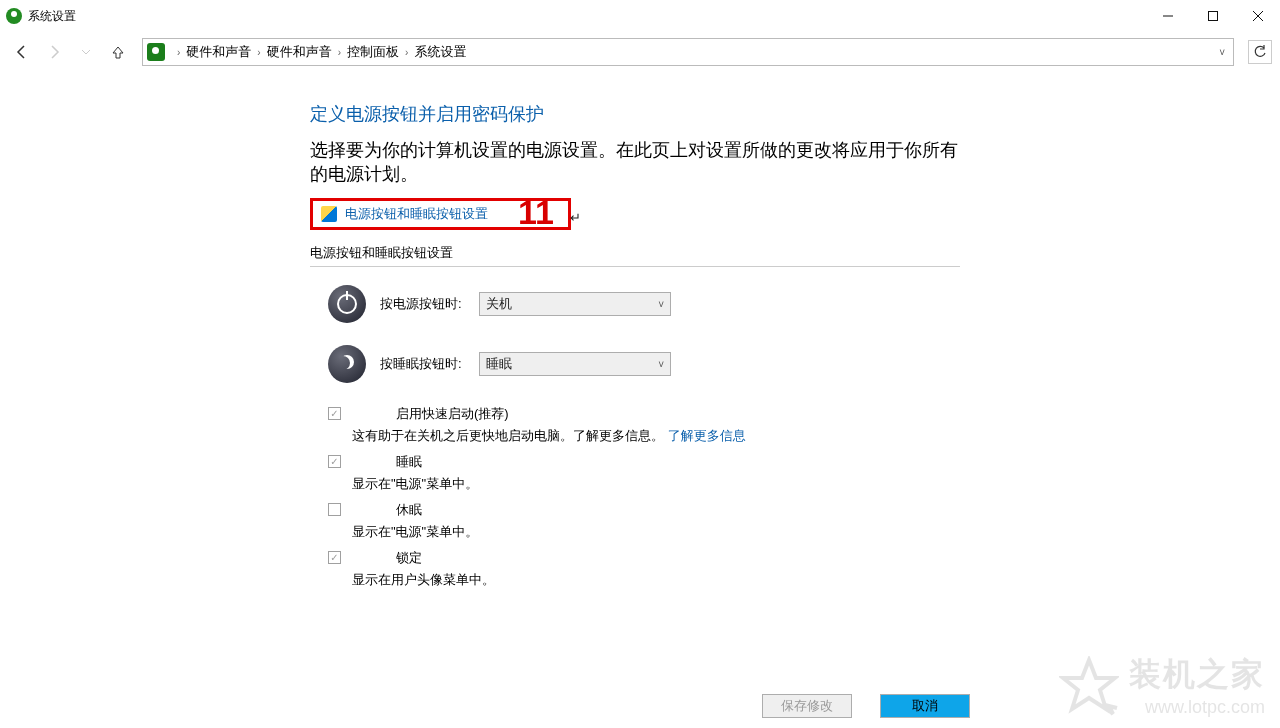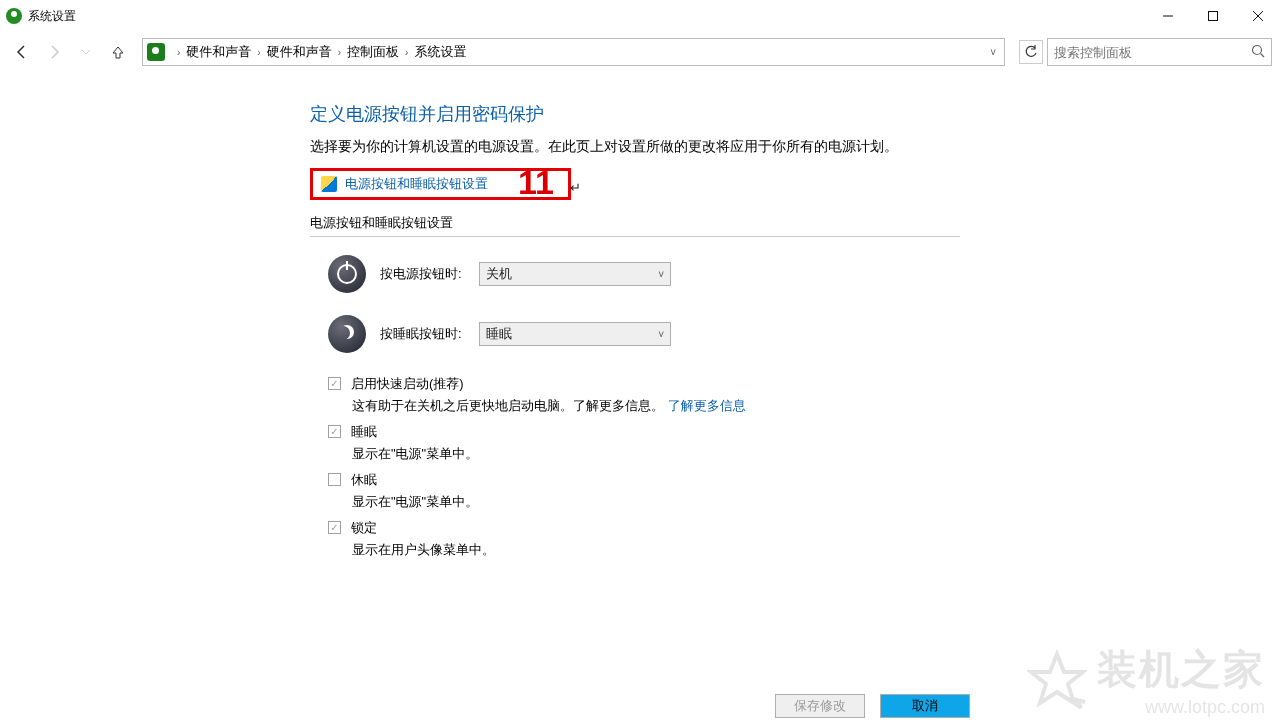--- a/index.html
+++ b/index.html
@@ -17,49 +17,49 @@
   .addr-icon { width: 18px; height: 18px; background: #1b7e1b; border-radius: 3px; display:inline-block; margin-right:6px; position:relative;}
   .addr-icon::after{content:'';position:absolute;width:7px;height:7px;background:#fff;border-radius:50%;top:4px;left:5px;}
   .breadcrumb { display: flex; align-items: center; color: #000; font-size: 13px; }
   .crumb-sep { color: #666; padding: 0 6px; font-size: 10px;}
   .addr-right { margin-left:auto; display:flex; align-items:center; }
   .refresh-box { width:24px; height:24px; border:1px solid #ccc; display:flex; align-items:center;justify-content:center;margin-left:4px; }
   .searchbox { width: 225px; height: 28px; border: 1px solid #bbb; display: flex; align-items: center; padding: 0 6px; }
   .searchbox input { flex:1; border:none; outline:none; font-size:13px; background:transparent; }
   .content { position: absolute; top: 72px; left: 0; right: 0; bottom: 50px; padding: 20px 20px 20px 310px; max-width: 980px; }
   .heading { color: #0a5fab; font-size: 18px; font-weight: 400; margin: 10px 0 12px; }
-  .desc { font-size: 14px; color: #000; margin-bottom: 12px; }
+  .desc { font-size: 18px; color: #000; margin-bottom: 12px; }
   .link-box { border: 3px solid #e20000; display: inline-flex; align-items: center; padding: 4px 80px 4px 8px; position: relative; margin-bottom: 14px; }
   .uac-shield { width:16px; height:16px; background: linear-gradient(135deg,#ffd54a 50%,#0078d7 50%); border-radius:2px; margin-right:8px; display:inline-block;}
   .change-link { color: #0a5fab; font-size: 13px; }
   .annot { position:absolute; left: 208px; top:-5px; color: #d80000; font-size: 34px; font-weight: bold; }
   .annot-cursor { position:absolute; left: 260px; top: 12px; font-size: 13px; color:#222; }
   .section-title { font-size: 13px; color: #000; padding-bottom: 4px; border-bottom: 1px solid #ccc; margin-bottom: 18px; }
   .power-row { display: flex; align-items: center; gap: 14px; margin: 10px 0 22px 18px; }
   .power-icon, .sleep-icon { width: 38px; height: 38px; border-radius: 50%; background: radial-gradient(circle at 35% 30%, #6a6c78, #2e303c 80%); position: relative; }
   .power-icon::after { content:''; position:absolute; width:16px;height:16px;border:2px solid #fff;border-radius:50%;top:9px;left:9px; }
   .power-icon::before { content:''; position:absolute; width:2px;height:9px;background:#fff;top:6px;left:18px; z-index:1;}
   .sleep-icon::after { content:''; position:absolute; width:14px;height:14px;border-radius:50%; box-shadow: 4px -1px 0 0 #fff; top:11px; left:8px;}
   .row-label { width: 85px; font-size: 13px; }
   .selectbox { width: 192px; height: 24px; border: 1px solid #adadad; background: #efefef; display:flex; align-items:center; justify-content:space-between; padding: 0 6px; font-size: 13px; color:#222;}
   .selectbox .chev { font-size:10px; color:#555;}
   .shutdown-section .section-title{ margin-bottom: 10px; }
   .chk-row { display: flex; align-items: flex-start; margin: 4px 0 4px 18px; }
   .chk { width: 13px; height: 13px; border: 1px solid #a0a0a0; background: #fff; display: inline-flex; align-items:center; justify-content:center; margin-right: 10px; margin-top:2px; font-size:10px; flex-shrink:0;}
   .chk.checked::after { content:'✓'; color: #9e9e9e; font-size:10px; line-height:1;}
-  .chk-body { font-size: 13px; color: #000; }
+  .chk-body { font-size: 13px; color: #000; margin-left: 45px; }
   .chk-sub { font-size: 13px; color: #000; margin-left: 42px; margin-bottom: 8px; }
   .learn-link { color: #0a5fab; }
-  .footer { position: absolute; bottom: 10px; right: 310px; display: flex; gap: 15px; }
+  .footer { position: absolute; bottom: 10px; right: 310px; display: flex; gap: 28px; }
   .btn { width: 90px; height: 24px; border: 1px solid #adadad; background: #0ea5e9; font-size: 13px; display:flex;align-items:center;justify-content:center;}
   .btn.disabled { color: #9a9a9a; background: #efefef;}
   .watermark { position: absolute; right: 15px; bottom: 10px; opacity: 0.22; color: #888; text-align: right; pointer-events:none; display:flex; align-items:center; gap:10px;}
   .wm-star { width:60px;height:60px; display:inline-block; }
   .wm-text { display:flex; flex-direction:column; }
-  .wm-cn { font-size: 40px; font-weight: bold; letter-spacing: 2px;}
+  .wm-cn { font-size: 32px; font-weight: bold; letter-spacing: 2px;}
   .wm-url { font-size: 18px;}
 </style>
 </head>
 <body>
 
 <div class="titlebar">
   <div class="titlebar-left">
     <span class="title-icon"></span>
     <span>系统设置</span>
   </div>
@@ -121,29 +121,20 @@
       <span style="font-size:10px;color:#555;padding:0 6px;">˅</span>
     </div>
   </div>
   <div class="refresh-box">
      <svg width="14" height="14">
         <path d="M11 3 A5 5 0 1 0 12 8" fill="none" stroke="#333" stroke-width="1.2"></path>
         <path d="M11 0 L11 4 L7 4" fill="none" stroke="#333" stroke-width="1.2"></path>
       </svg>
   </div>
 
-  <div class="searchbox">
-    <input placeholder="搜索控制面板" style="">
-    <span>
-      <svg width="14" height="14">
-          <circle cx="6" cy="6" r="4.5" fill="none" stroke="#666" stroke-width="1.2"></circle>
-          <line x1="9.5" y1="9.5" x2="13" y2="13" stroke="#666" stroke-width="1.2"></line>
-        </svg>
-    </span>
-  </div>
 </div>
 
 <div class="content">
   <h1 class="heading">定义电源按钮并启用密码保护</h1>
   <p class="desc">选择要为你的计算机设置的电源设置。在此页上对设置所做的更改将应用于你所有的电源计划。</p>
 
   <div style="position:relative;">
     <div class="link-box">
       <span class="uac-shield"></span>
       <a class="change-link">电源按钮和睡眠按钮设置</a>

